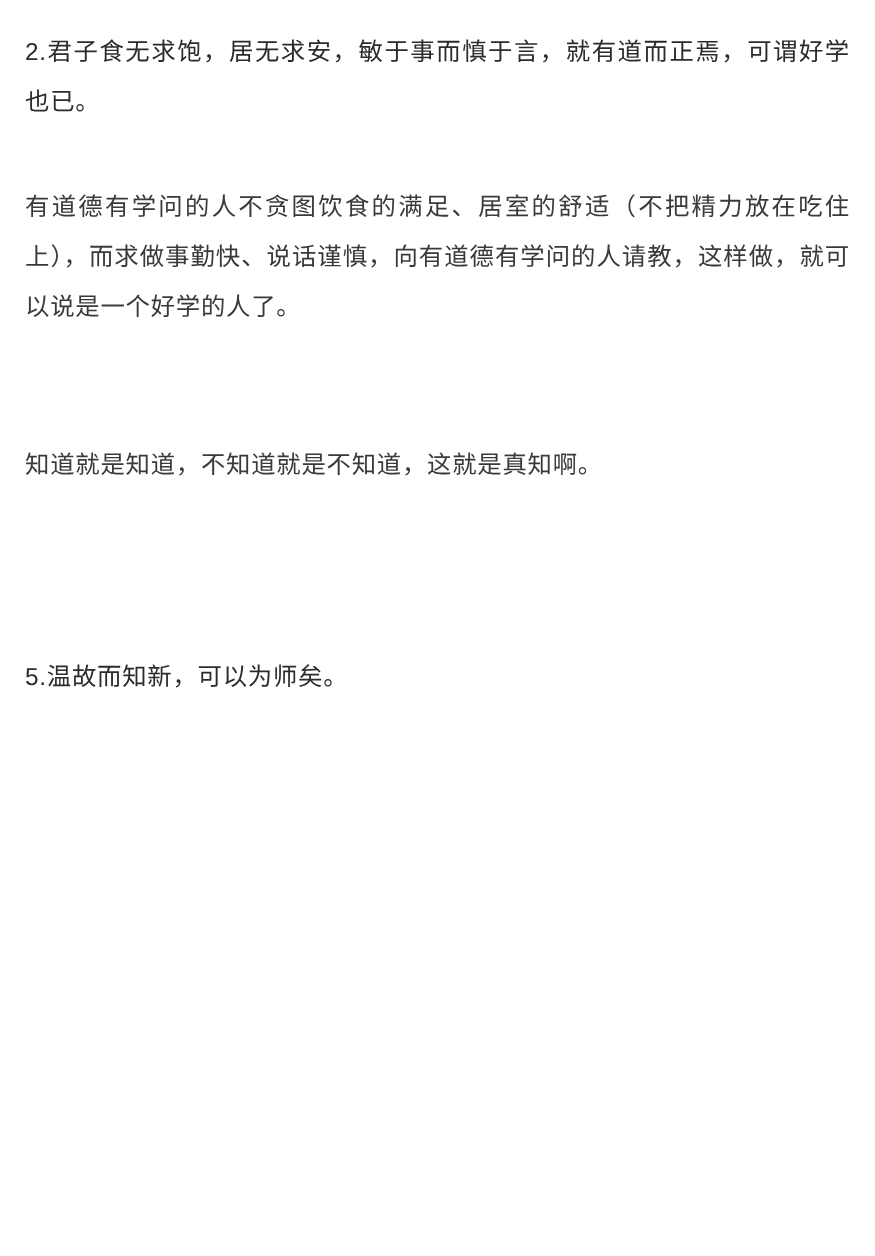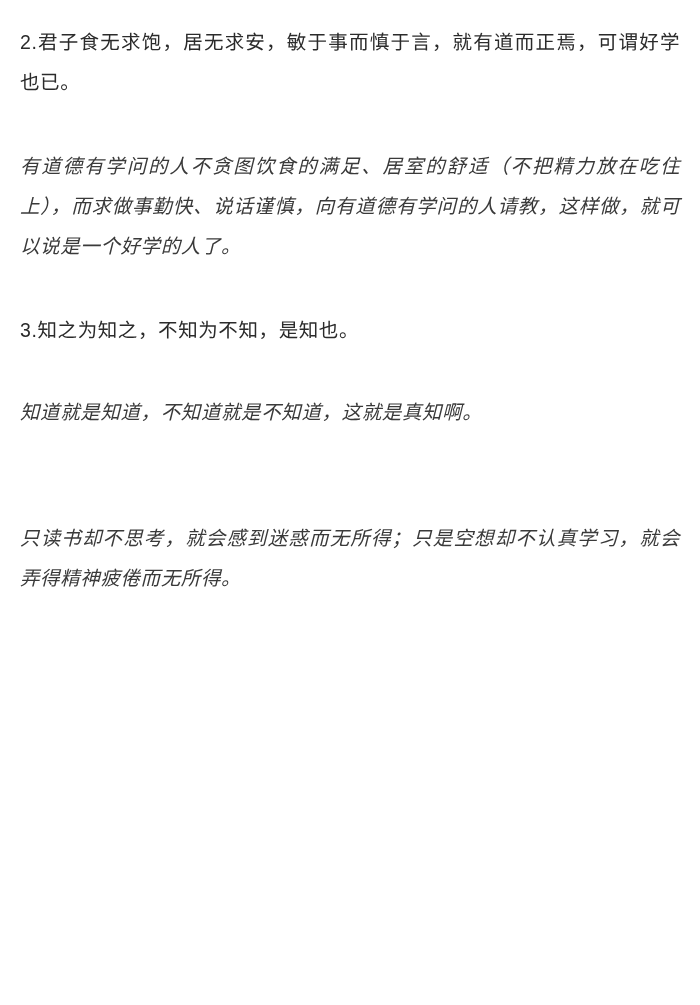--- a/index.html
+++ b/index.html
@@ -28,47 +28,45 @@
     letter-spacing: 0.6px;
     text-align: justify;
     color: #2f2f2f;
     margin: 0;
   }
   .para.quote {
     color: #2b2b2b;
   }
   .para.explain {
     color: #3a3a3a;
-    font-style: italic;
   }
   .gap-lg {
     height: 44px;
   }
   .gap-md {
     height: 42px;
   }
 </style>
 </head>
 <body>
 
 <div class="page">
 
   <p class="para quote">2.君子食无求饱，居无求安，敏于事而慎于言，就有道而正焉，可谓好学也已。</p>
   <div class="gap-lg"></div>
 
   <p class="para explain">有道德有学问的人不贪图饮食的满足、居室的舒适（不把精力放在吃住上），而求做事勤快、说话谨慎，向有道德有学问的人请教，这样做，就可以说是一个好学的人了。</p>
   <div class="gap-lg"></div>
 
-  <p class="para quote">3.知之为知之，不知为不知，是知也。</p>
   <div class="gap-md"></div>
 
   <p class="para explain">知道就是知道，不知道就是不知道，这就是真知啊。</p>
   <div class="gap-lg"></div>
 
   <div class="gap-md"></div>
 
-  <p class="para explain">只读书却不思考，就会感到迷惑而无所得；只是空想却不认真学习，就会弄得精神疲倦而无所得。</p>
   <div class="gap-lg"></div>
 
+  <p class="para quote">5.温故而知新，可以为师矣。</p>
   <div class="gap-md"></div>
 
 
 </div>
 
 </body></html>

